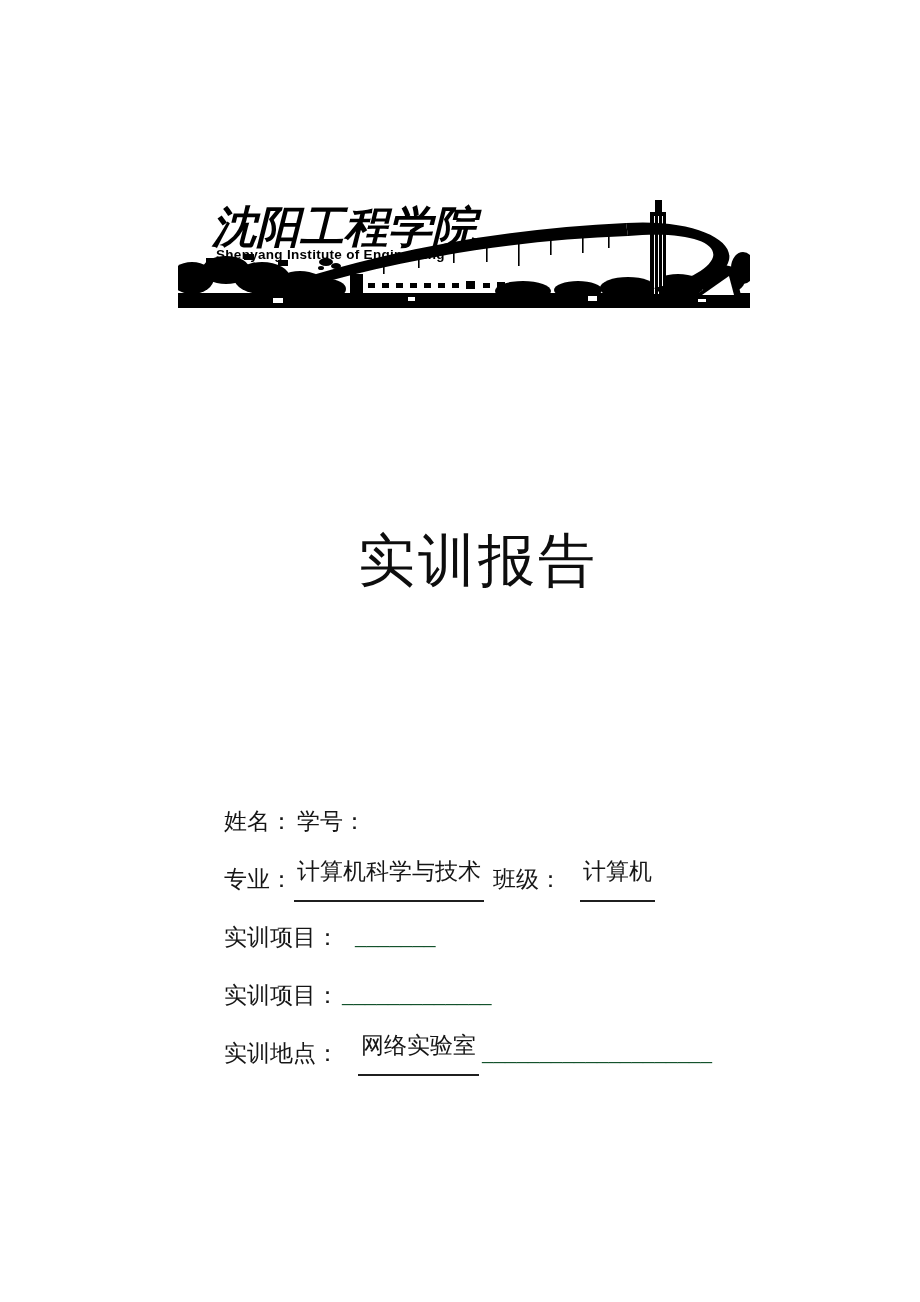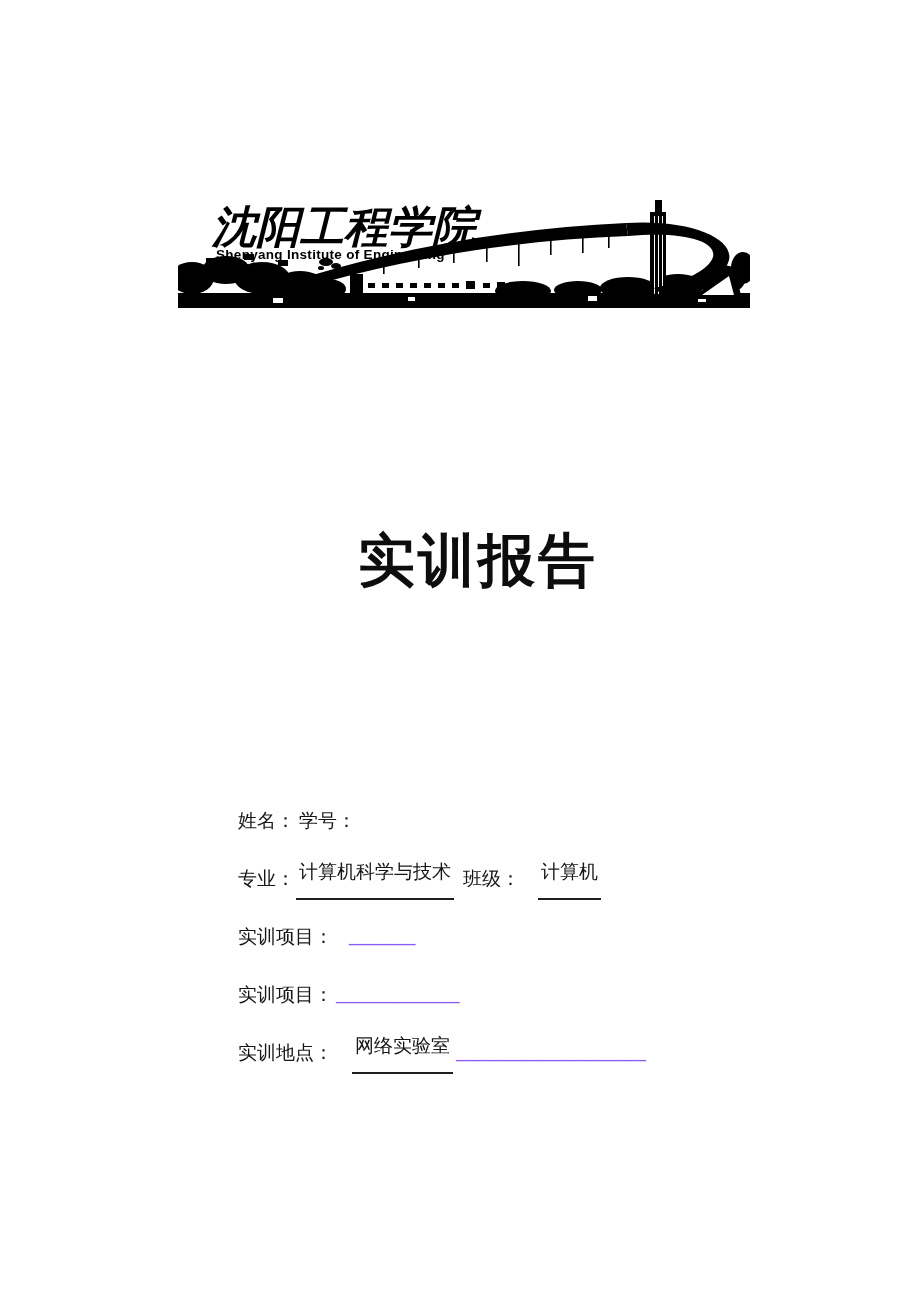--- a/index.html
+++ b/index.html
@@ -18,30 +18,30 @@
     font-style:italic; font-weight:bold;
   }
   .eng {
     font-family:"Liberation Sans","DejaVu Sans",sans-serif;
     font-weight:bold; letter-spacing:0.3px;
   }
 
   
   .title {
     position:absolute; left:358px; top:523px; margin:0;
-    font-size:57px; font-weight:700; letter-spacing:3px;
+    font-size:57px; font-weight:400; letter-spacing:3px;
     white-space:nowrap; color:#0d0d0d;
   }
 
   
-  .form { position:absolute; left:238px; top:792px; font-size:19px; color:#161616; }
+  .form { position:absolute; left:224px; top:792px; font-size:23px; color:#161616; }
   .row { height:58px; display:flex; align-items:center; white-space:pre; }
   .lbl { color:#161616; }
   .val { border-bottom:2px solid #1f1f1f; padding:0 3px 13px 3px; }
-  .blank { color:#8b5cf6; margin-left:3px;font-weight:bold; }
+  .blank { color:#14532d; margin-left:3px; }
   .m-sid   { margin-left:4px;  }
   .m-val1  { margin-left:1px;  }
   .m-class { margin-left:9px;  }
   .m-val2  { margin-left:18px;text-align:center; }
   .m-blank3{ margin-left:16px; }
   .m-val4  { margin-left:24px; }
   .m-val5  { margin-left:19px; }
 </style>
 </head>
 <body>

